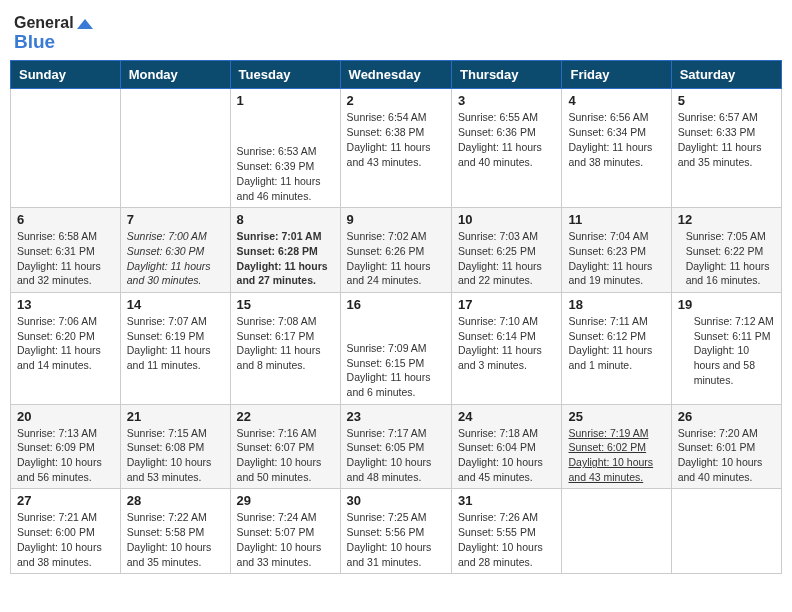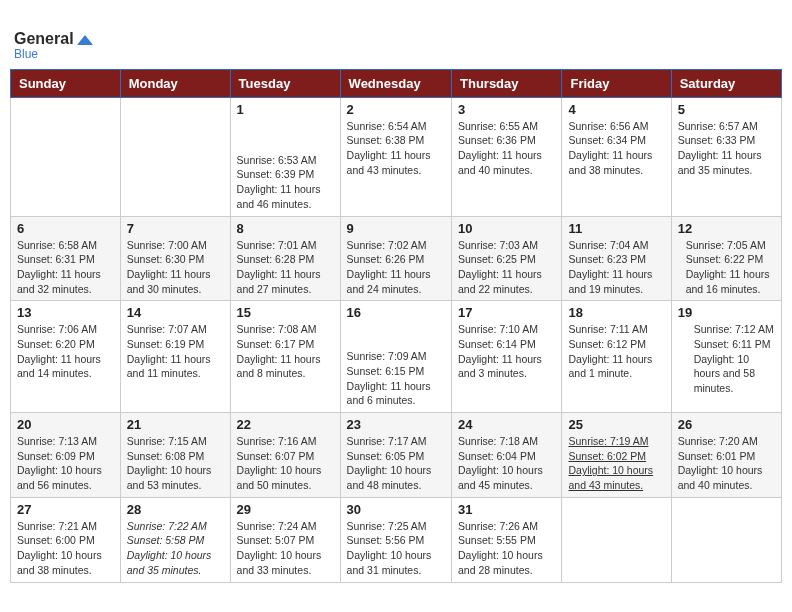--- a/index.html
+++ b/index.html
@@ -13,21 +13,21 @@
     .header {
       display: flex;
       justify-content: space-between;
       align-items: flex-start;
       margin-bottom: 8px;
       padding: 0 4px;
     }
     .logo {
       display: flex;
       align-items: center;
-      margin-top: 20px;
+      margin-top: 4px;
     }
     .title-section {
       text-align: right;
     }
     .month-title {
       font-size: 36px;
       font-weight: bold;
       color: #2a2a2a;
       line-height: 1.1;
     }
@@ -35,21 +35,21 @@
       font-size: 14px;
       color: #444;
       margin-top: 2px;
     }
     .calendar {
       width: 100%;
       border-collapse: collapse;
       border: 1px solid #ccc;
     }
     .calendar th {
-      background-color: #7f1d1d;
+      background-color: #0c4a6e;
       color: white;
       text-align: left;
       padding: 6px 8px;
       font-size: 13px;
       font-weight: bold;
       border: 1px solid #2a6bc5;
     }
     .calendar td {
       border: 1px solid #ccc;
       vertical-align: top;
@@ -77,21 +77,21 @@
       background: #fff !important;
     }
   </style>
 </head>
 <body>
 
 <div class="header">
   <div class="logo">
   <div style="line-height:1.1;">
     <div style="font-size:16px;font-weight:bold;color:#2a2a2a;">General<span style="display:inline-block;width:0;height:0;border-left:8px solid transparent;border-right:8px solid transparent;border-bottom:10px solid #3a7bd5;margin-left:3px;vertical-align:middle;"></span></div>
-    <div style="font-size:12px;font-weight:normal;color:#3a7bd5;">Blue</div>
+    <div style="font-size:19px;font-weight:bold;color:#3a7bd5;">Blue</div>
   </div>
 </div>
   <div class="title-section">
     <div class="month-title"></div>
     <div class="location"></div>
   </div>
 </div>
 
 <table class="calendar">
   <thead>
@@ -142,27 +142,27 @@
       </tr>
       <tr>
         <td>
           <div class="day-number">6</div>
           <div class="day-info" style="white-space: pre-line;">Sunrise: 6:58 AM
 Sunset: 6:31 PM
 Daylight: 11 hours and 32 minutes.</div>
         </td>
         <td>
           <div class="day-number">7</div>
-          <div class="day-info" style="white-space: pre-line;">Sunrise: 7:00 AM
+          <div class="day-info" style="white-space: pre-line; font-style: italic;">Sunrise: 7:00 AM
 Sunset: 6:30 PM
 Daylight: 11 hours and 30 minutes.</div>
         </td>
         <td>
           <div class="day-number">8</div>
-          <div class="day-info" style="white-space: pre-line;">Sunrise: 7:01 AM
+          <div class="day-info" style="white-space: pre-line; font-weight: bold;">Sunrise: 7:01 AM
 Sunset: 6:28 PM
 Daylight: 11 hours and 27 minutes.</div>
         </td>
         <td>
           <div class="day-number">9</div>
           <div class="day-info" style="white-space: pre-line;">Sunrise: 7:02 AM
 Sunset: 6:26 PM
 Daylight: 11 hours and 24 minutes.</div>
         </td>
         <td>
@@ -274,21 +274,21 @@
       </tr>
       <tr>
         <td>
           <div class="day-number">27</div>
           <div class="day-info" style="white-space: pre-line;">Sunrise: 7:21 AM
 Sunset: 6:00 PM
 Daylight: 10 hours and 38 minutes.</div>
         </td>
         <td>
           <div class="day-number">28</div>
-          <div class="day-info" style="white-space: pre-line; font-style: italic;">Sunrise: 7:22 AM
+          <div class="day-info" style="white-space: pre-line;">Sunrise: 7:22 AM
 Sunset: 5:58 PM
 Daylight: 10 hours and 35 minutes.</div>
         </td>
         <td>
           <div class="day-number">29</div>
           <div class="day-info" style="white-space: pre-line;">Sunrise: 7:24 AM
 Sunset: 5:07 PM
 Daylight: 10 hours and 33 minutes.</div>
         </td>
         <td>

